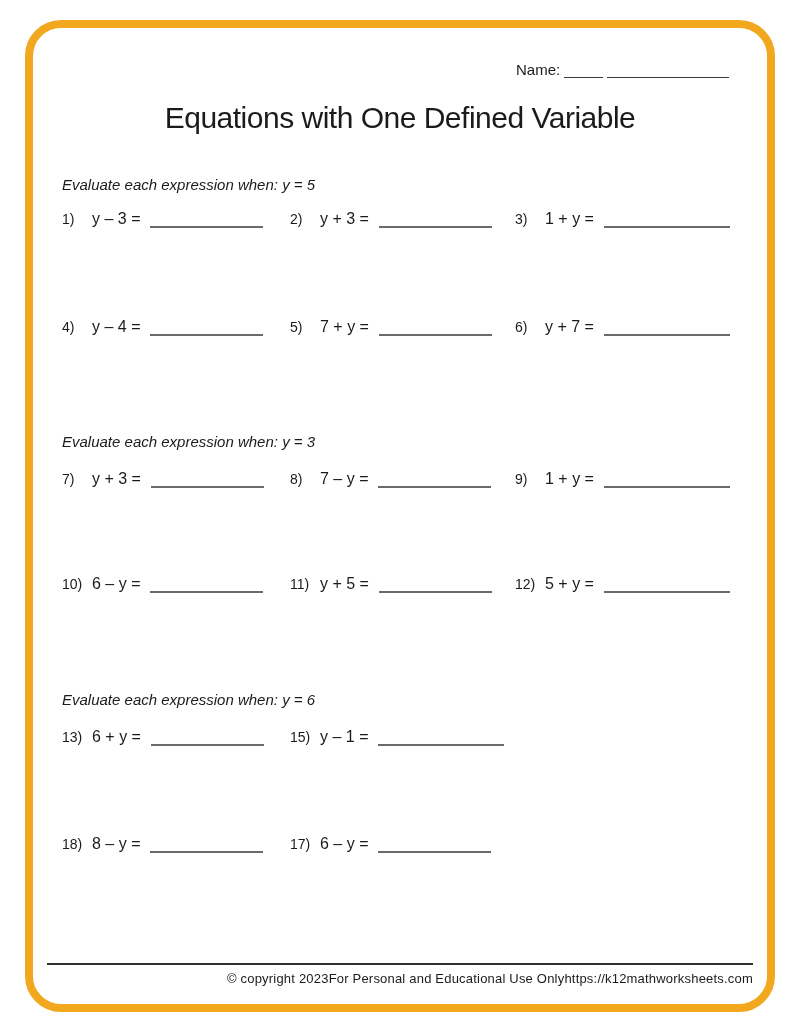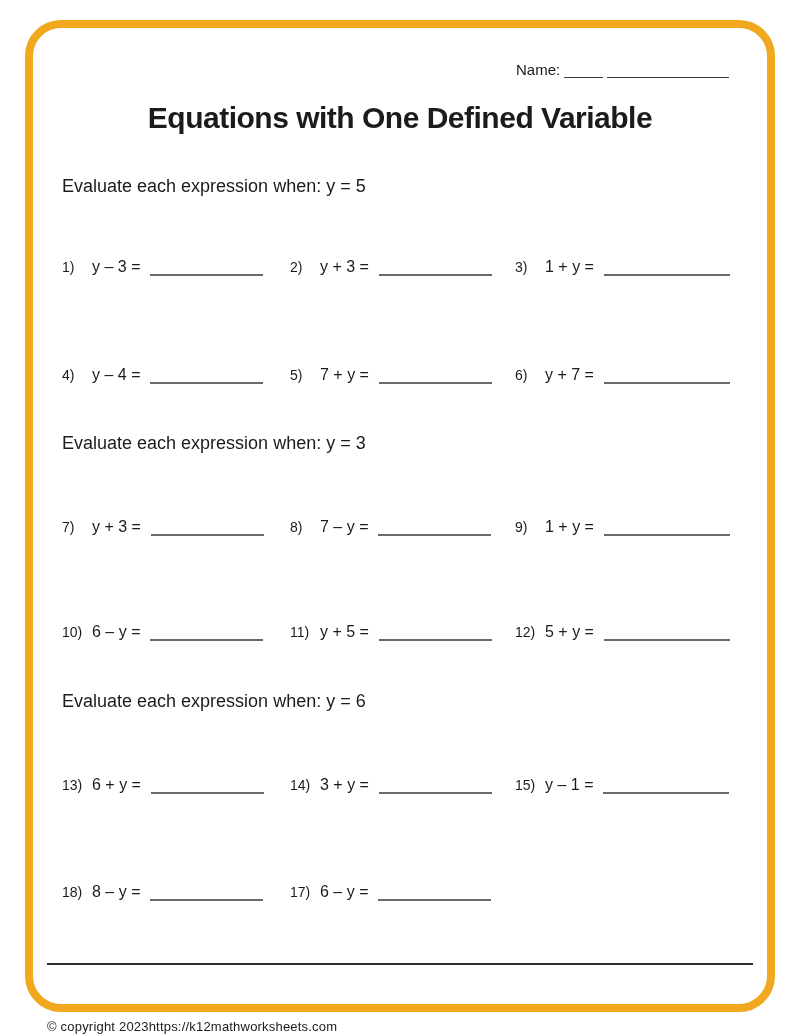--- a/index.html
+++ b/index.html
@@ -33,72 +33,72 @@
   }
   .name-line.seg1 { width: 39px; margin-right: 4px; }
   .name-line.seg2 { width: 122px; }
   .title {
     position: absolute;
     top: 101px; left: 0;
     width: 100%;
     margin: 0;
     text-align: center;
     font-size: 30px;
-    font-weight: bold;
+    font-weight: normal;
     letter-spacing: -0.5px;
   }
   .instr {
     position: absolute;
     left: 62px;
-    font-size: 18px;
+    font-size: 15px;
     white-space: nowrap;
+    font-style: italic;
   }
   .prow {
     position: absolute;
     left: 62px;
     width: 678px;
     display: grid;
     grid-template-columns: 228px 225px 1fr;
   }
   .problem {
     display: flex;
     align-items: baseline;
     font-size: 16px;
     white-space: nowrap;
   }
   .pnum {
     font-size: 14px;
     width: 30px;
     flex: 0 0 auto;
   }
-  .pexpr { margin-right: 10px; margin-top: 48px; }
+  .pexpr { margin-right: 10px; }
   .pline {
     display: inline-block;
     width: 113px;
     border-bottom: 2px solid #6A6A6A;
     position: relative; top: 4px;
     flex: 0 0 auto;
   }
   .problem.wide .pline { width: 126px; }
   .footer-divider {
     position: absolute;
     top: 963px; left: 47px;
     width: 706px; height: 2px;
     background: #2f2f2f;
   }
   .footer-row {
     position: absolute;
     top: 971px; left: 47px;
     width: 706px;
     display: flex;
-    justify-content: flex-start;
+    justify-content: flex-end;
     align-items: baseline;
     font-size: 13px;
     letter-spacing: 0.2px;
-    margin-top: 48px;
   }
 </style>
 </head>
 <body>
 
 <div>
   <div class="page-border"></div>
 
   <div class="name-row">
     <span class="name-label">Name:</span>
@@ -180,25 +180,20 @@
     </div>
   </div>
 
   <div class="instr" style="top:691px">Evaluate each expression when: y = 6</div>
   <div class="prow" style="top:728px">
     <div class="problem">
       <span class="pnum">13)</span>
       <span class="pexpr">6 + y =</span>
       <span class="pline"></span>
     </div>
-    <div class="problem">
-      <span class="pnum">14)</span>
-      <span class="pexpr">3 + y =</span>
-      <span class="pline"></span>
-    </div>
     <div class="problem wide">
       <span class="pnum">15)</span>
       <span class="pexpr">y – 1 =</span>
       <span class="pline"></span>
     </div>
   </div>
   <div class="prow" style="top:835px">
     <div class="problem">
       <span class="pnum">18)</span>
       <span class="pexpr">8 – y =</span>
@@ -207,15 +202,16 @@
     <div class="problem">
       <span class="pnum">17)</span>
       <span class="pexpr">6 – y =</span>
       <span class="pline"></span>
     </div>
   </div>
 
   <div class="footer-divider"></div>
   <div class="footer-row">
     <span>© copyright 2023</span>
+    <span>For Personal and Educational Use Only</span>
     <span>https://k12mathworksheets.com</span>
   </div>
 </div>
 
 </body></html>

